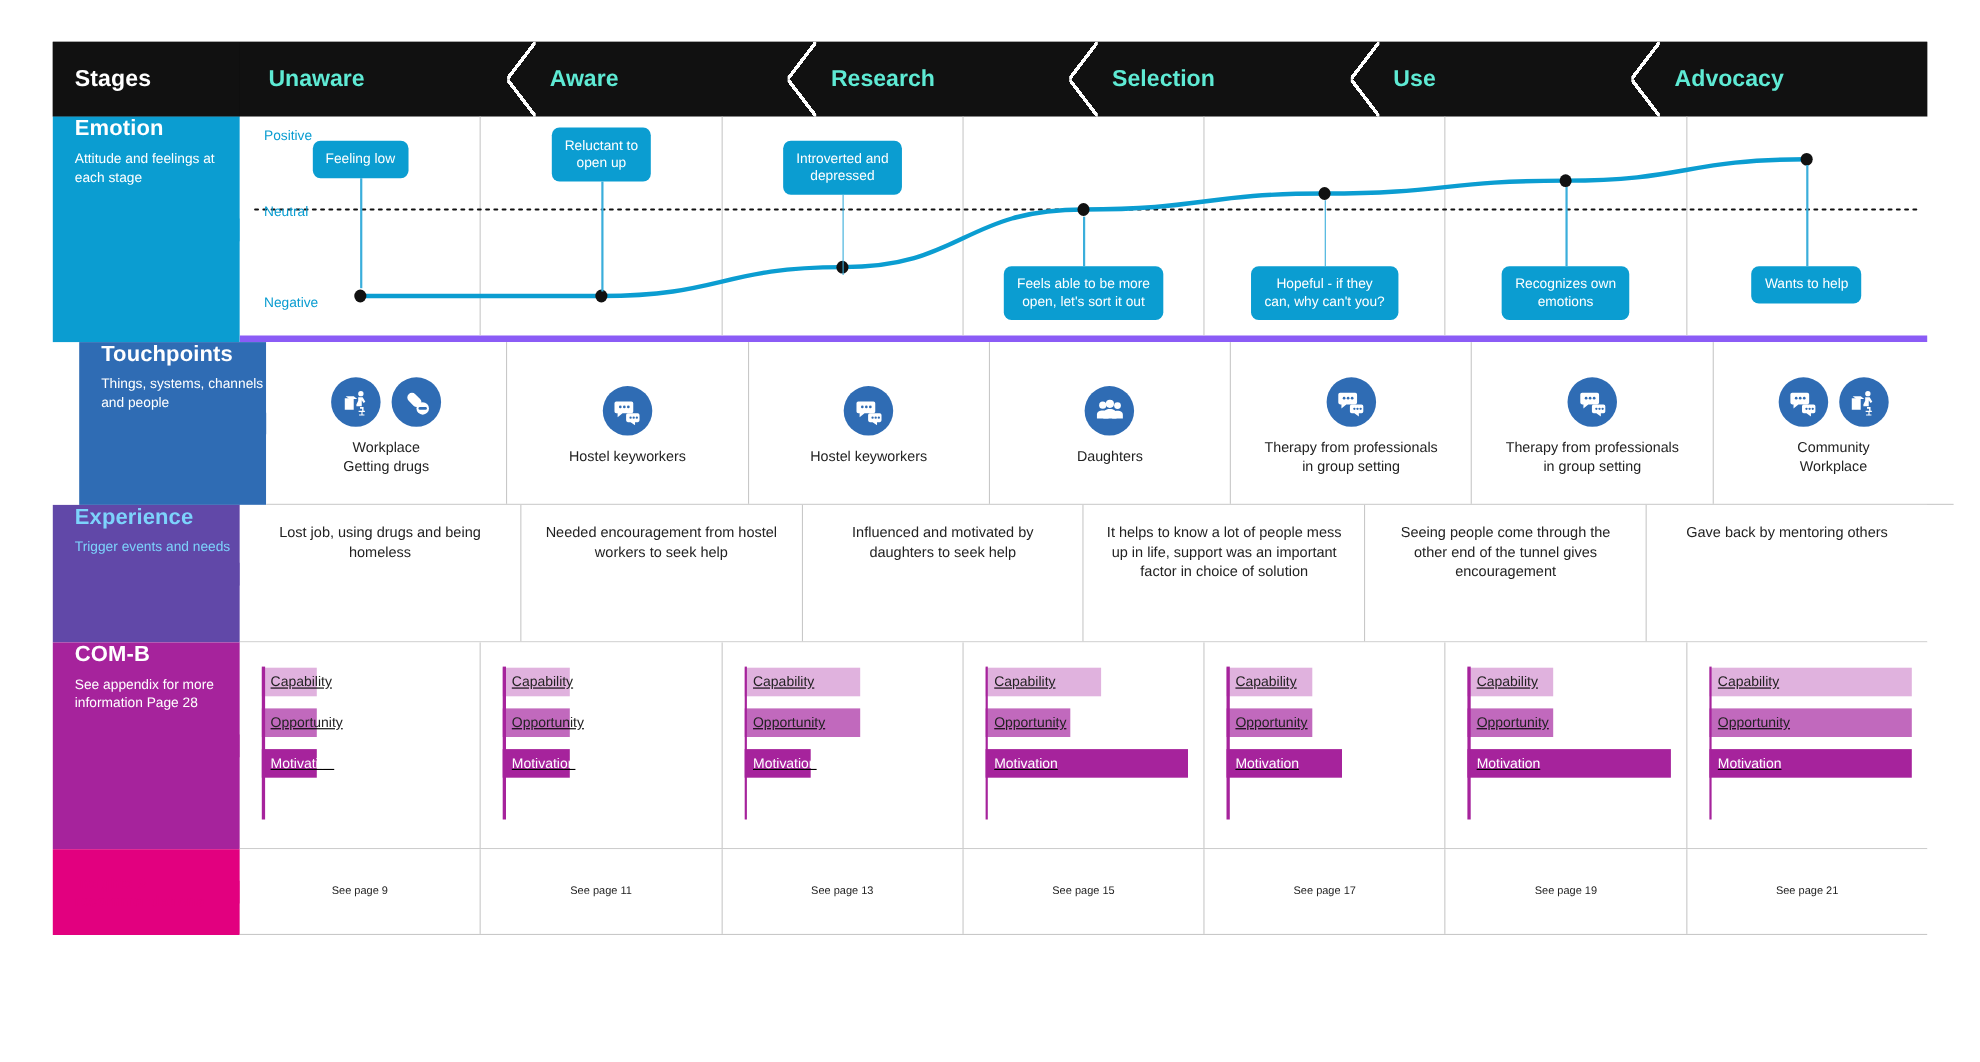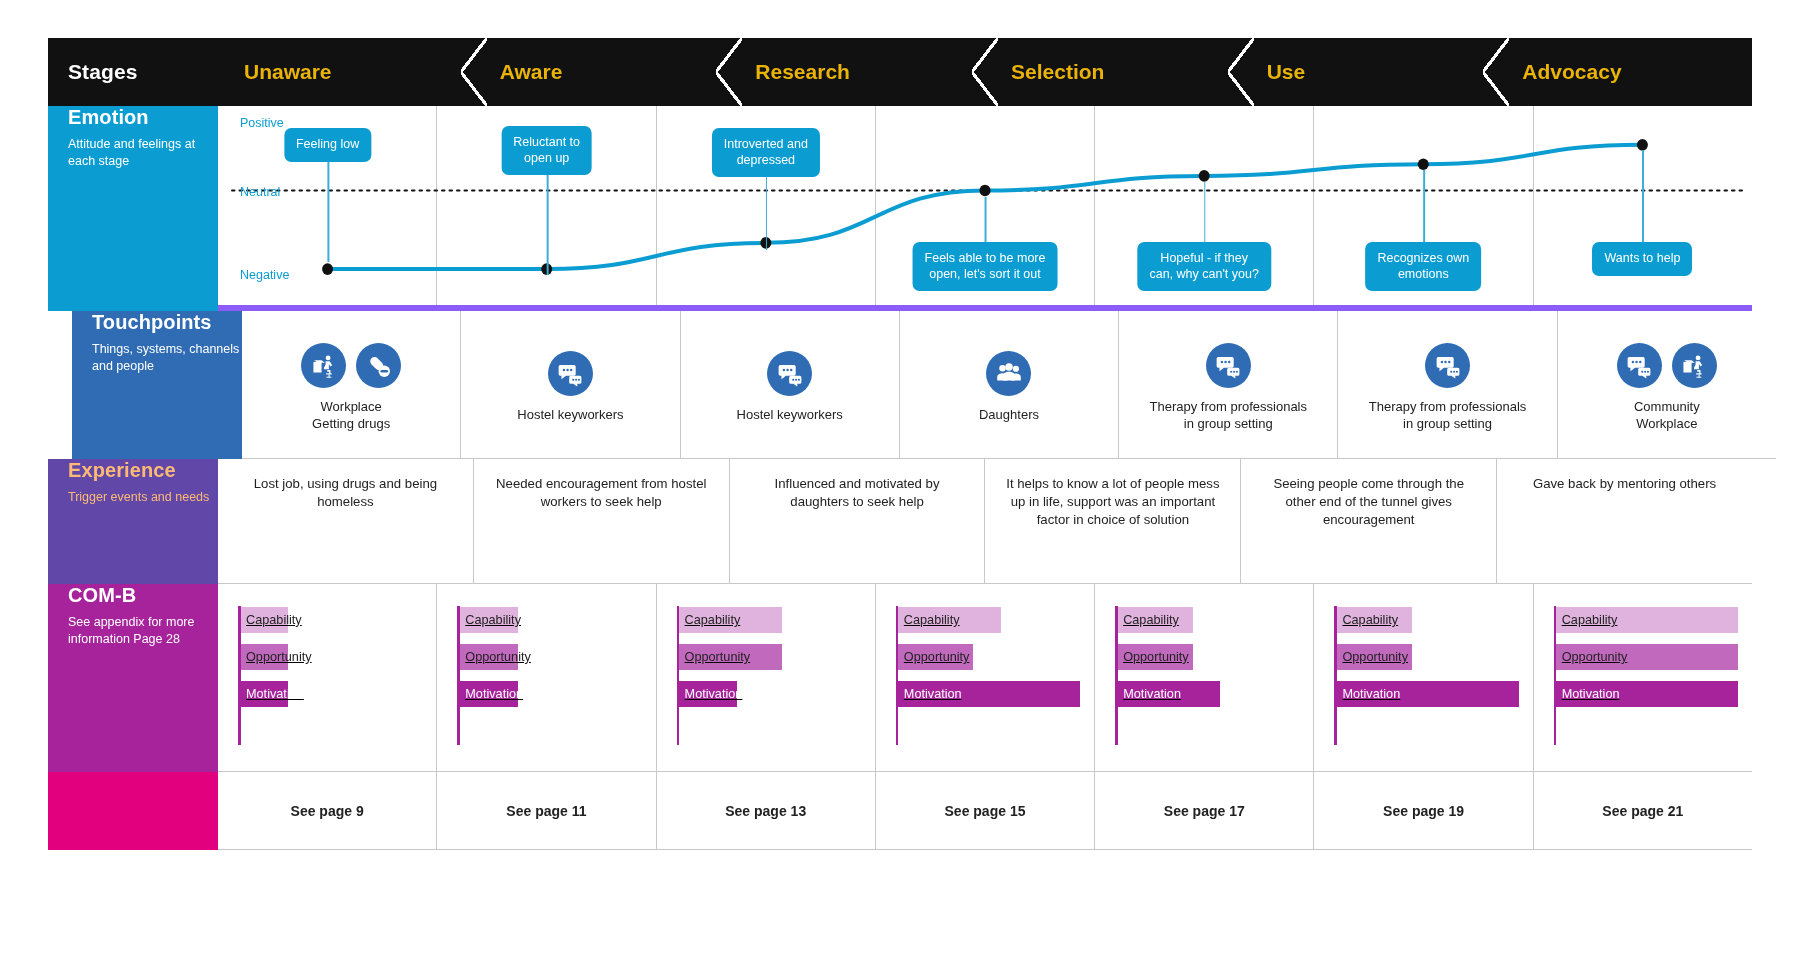--- a/index.html
+++ b/index.html
@@ -40,21 +40,21 @@
   .cell { flex: 1 1 0; position: relative; }
   .cell + .cell { border-left: 1px solid #c8c8c8; }
 
   
   .hdr { height: 68px; background: #111111; display: flex; }
   .hdr .side { background: #111111; justify-content: center; }
   .hdr .side h3 { margin: 0; font-size: 21px; }
   .hdr .cells { background: #111111; }
   .hdr .cell {
     display: flex; align-items: center;
-    color: #eab308; font-size: 21px; font-weight: bold;
+    color: #5eead4; font-size: 21px; font-weight: bold;
     padding-left: 26px;
     border-left: none;
   }
   .hdr .cell + .cell::before {
     content: "";
     position: absolute; left: -13px; top: 0; bottom: 0; width: 26px;
     background:
       linear-gradient(to bottom right, transparent calc(50% - 1.6px), #ffffff calc(50% - 1.6px), #ffffff calc(50% + 1.6px), transparent calc(50% + 1.6px)) 0 0 / 100% 50% no-repeat,
       linear-gradient(to top right,    transparent calc(50% - 1.6px), #ffffff calc(50% - 1.6px), #ffffff calc(50% + 1.6px), transparent calc(50% + 1.6px)) 0 100% / 100% 50% no-repeat;
   }
@@ -97,21 +97,21 @@
     width: 45px; height: 45px; border-radius: 50%;
     background: #2f6cb4;
     display: flex; align-items: center; justify-content: center;
   }
   .tp-icon svg { width: 26px; height: 26px; fill: #ffffff; }
   .tp-label { font-size: 13px; color: #222; text-align: center; line-height: 1.27; }
 
   
   .r-exp { height: 125px; }
   .r-exp .side { background: #6148a8; color: #6148a8; }
-  .r-exp .side h3, .r-exp .side p { color: #fdba74; }
+  .r-exp .side h3, .r-exp .side p { color: #7dd3fc; }
   .r-exp .cells { border-bottom: 1px solid #c8c8c8; }
   .exp-text {
     padding: 16px 18px 0;
     font-size: 13.2px; line-height: 1.38;
     color: #222; text-align: center;
   }
   .exp-text i { font-style: italic; }
 
   
   .r-comb { height: 188px; }
@@ -134,21 +134,21 @@
   .bar.opp { background: #c169bd; color: #222; }
   .bar.mot { background: #a6239c; color: #fff; }
 
   
   .r-ins { height: 78px; }
   .r-ins .side { background: #e2007f; color: #e2007f; justify-content: center; }
   .r-ins .side h3 { font-size: 13.5px; line-height: 1.28; margin: 0; }
   .r-ins .cells { border-bottom: 1px solid #c8c8c8; }
   .ins-cell {
     height: 100%; display: flex; align-items: center; justify-content: center;
-    font-size: 14px; color: #222; font-weight: bold;
+    font-size: 10px; color: #222;
   }
 </style>
 </head>
 <body>
 
 <div id="map">
 
   <div class="row hdr">
     <div class="side">
       <h3>Stages</h3>
@@ -189,21 +189,21 @@
           <ellipse cx="1424.4285714285716" cy="40" rx="5.5" ry="6" fill="#111"></ellipse>
         </svg>
       <div class="axis-label lbl-positive">Positive</div>
       <div class="axis-label lbl-neutral">Neutral</div>
       <div class="axis-label lbl-negative">Negative</div>
       <div id="emotion-notes">
           <div class="emo-node" style="left: 7.14286%; top: 22px;">
             <div class="emo-box">Feeling low</div>
             <div class="emo-stem" style="top: 100%; height: 100px;"></div>
           </div>
-          <div class="emo-node" style="left: 21.4286%; top: 20px;">
+          <div class="emo-node" style="left: 21.4286%; top: 10px;">
             <div class="emo-box">Reluctant to<br>open up</div>
             <div class="emo-stem" style="top: 100%; height: 100px;"></div>
           </div>
           <div class="emo-node" style="left: 35.7143%; top: 22px;">
             <div class="emo-box">Introverted and<br>depressed</div>
             <div class="emo-stem" style="top: 100%; height: 73px;"></div>
           </div>
           <div class="emo-node" style="left: 50%; top: 136px;">
             <div class="emo-stem" style="bottom: 100%; height: 45px;"></div>
             <div class="emo-box">Feels able to be more<br>open, let's sort it out</div>

